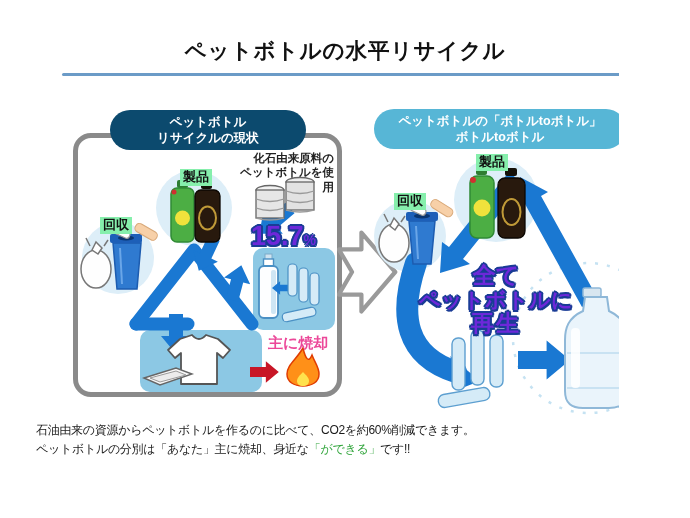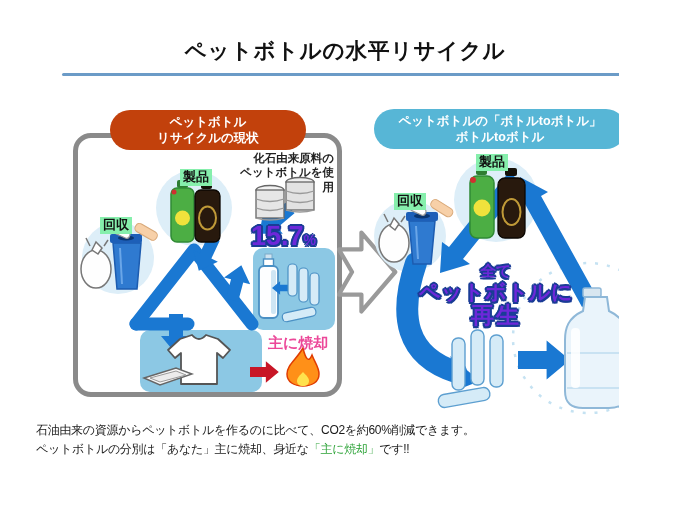--- a/index.html
+++ b/index.html
@@ -8,34 +8,34 @@
   .abs{position:absolute;}
   
   .title{left:0;top:36px;width:690px;text-align:center;font-size:21.5px;font-weight:bold;
          color:#111;letter-spacing:1px;}
   .title-rule{left:62px;top:73px;width:566px;height:3px;background:#6b9bc7;border-radius:2px;}
   
   .panel-border{left:73px;top:133px;width:269px;height:264px;border:5px solid #8a8a8a;
                 border-radius:18px;box-sizing:border-box;background:#fff;}
   .pill{border-radius:21px;color:#fff;font-weight:bold;font-size:12.5px;line-height:1.3;
         display:flex;flex-direction:column;align-items:center;justify-content:center;text-align:center;}
-  .pill-gray{left:110px;top:110px;width:196px;height:40px;background:#c2410c;}
+  .pill-gray{left:110px;top:110px;width:196px;height:40px;background:#0c4a6e;}
   .pill-blue{left:374px;top:109px;width:252px;height:40px;background:#57b6d6;}
   
   .ylab{background:#86efac;color:#111;font-size:13px;font-weight:bold;padding:1px 3px;line-height:1.15;}
   
   .note{font-size:11.5px;font-weight:bold;color:#222;line-height:1.25;text-align:right;}
   
   .outline-y{color:#6d28d9;font-weight:bold;
      text-shadow:2px 0 0 #1a3c96,-2px 0 0 #1a3c96,0 2px 0 #1a3c96,0 -2px 0 #1a3c96,
                  1.5px 1.5px 0 #1a3c96,-1.5px 1.5px 0 #1a3c96,1.5px -1.5px 0 #1a3c96,-1.5px -1.5px 0 #1a3c96;}
   .rate{left:251px;top:221px;font-size:27px;letter-spacing:0px;}
   .rate .unit{font-size:14px;}
   .regen{left:396px;top:263px;width:200px;text-align:center;line-height:1.1;}
-  .regen .l1{font-size:15px;}
+  .regen .l1{font-size:23px;}
   .regen .l2{font-size:21px;letter-spacing:0.5px;}
   .regen .l3{font-size:23px;letter-spacing:2px;}
   .incin{left:268px;top:334px;font-size:15px;font-weight:bold;color:#ec4899;}
   
   .footer{left:36px;top:421px;width:650px;font-size:12px;font-weight:400;color:#1b1b1b;
           line-height:1.58;letter-spacing:-0.3px;}
   .eco{color:#2fa43a;}
 </style>
 </head>
 <body>
@@ -239,16 +239,16 @@
   <div class="abs ylab" style="left:394px;top:193px;">回収</div>
 
   <div class="abs outline-y regen">
     <div class="l1">全て</div>
     <div class="l2">ペットボトルに</div>
     <div class="l3">再生</div>
   </div>
 
   <div class="abs footer">
     <div>石油由来の資源からペットボトルを作るのに比べて、CO2を約60%削減できます。</div>
-    <div><span>ペットボトルの分別は「あなた」主に焼却、身近な</span><span class="eco">「主に焼却」</span><span>です!!</span></div>
+    <div><span>ペットボトルの分別は「あなた」主に焼却、身近な</span><span class="eco">「ができる」</span><span>です!!</span></div>
   </div>
 
 </div>
 
 </body></html>

